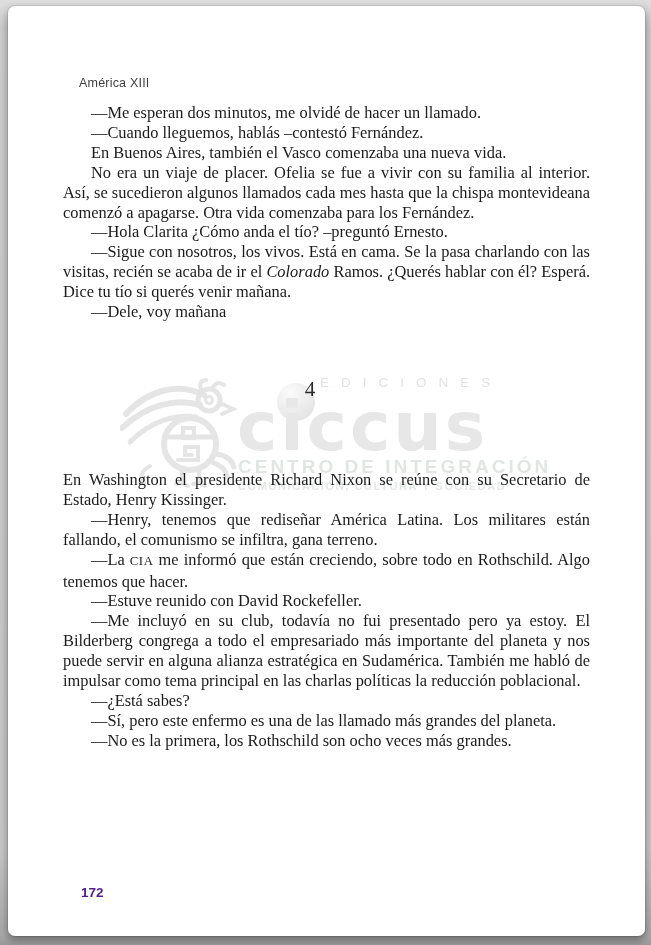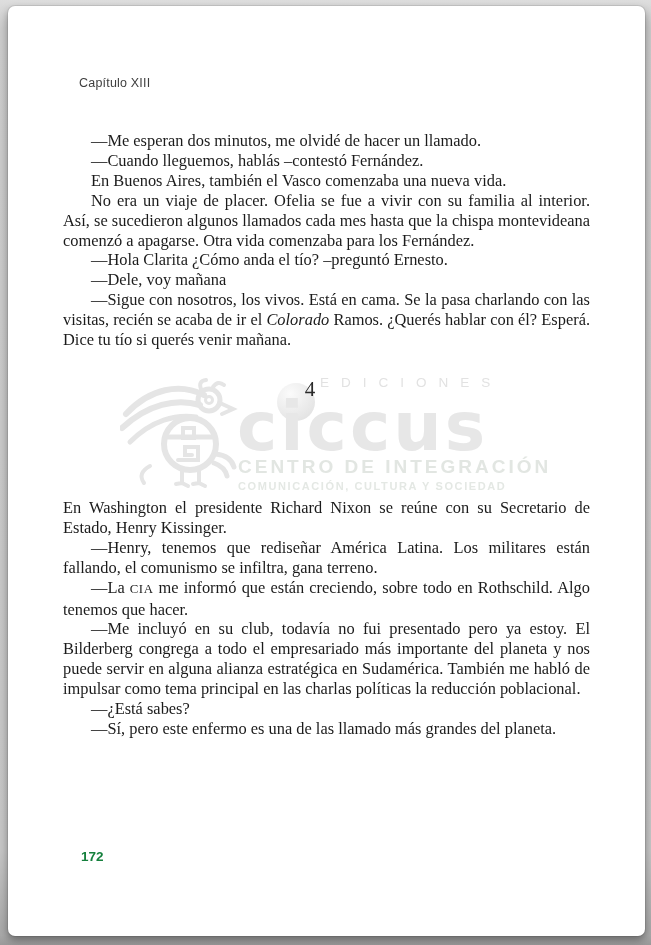--- a/index.html
+++ b/index.html
@@ -58,37 +58,37 @@
     position: absolute; left: 71px; top: 70px;
     font-family: "Liberation Sans", sans-serif;
     font-size: 12.5px; color: #3e3e3e; letter-spacing: 0.2px;
   }
   .text-block {
     position: absolute; left: 55px; width: 527px;
     font-family: "Liberation Serif", serif;
     font-size: 16.4px; line-height: 19.9px;
     color: #1b1b1b;
     text-align: justify;
-    hyphens: auto; margin-top: 28px; -webkit-hyphens: auto;
+    hyphens: auto; -webkit-hyphens: auto;
   }
   .block1 { top: 97px; }
   .block2 { top: 464px; }
   .text-block p { margin: 0; }
   .text-block p.indent { text-indent: 28px; }
   .smallcaps { font-size: 0.78em; letter-spacing: 0.5px; }
   .section-number {
     position: absolute; left: 55px; top: 371px; width: 494px;
     text-align: center;
     font-family: "Liberation Serif", serif;
     font-size: 21px; color: #2a2a2a;
   }
   .folio {
-    position: absolute; left: 73px; top: 843px;
+    position: absolute; left: 73px; top: 879px;
     font-family: "Liberation Sans", sans-serif;
-    font-weight: bold; font-size: 13.5px; color: #15803d;
+    font-weight: bold; font-size: 13.5px; color: #4c1d95;
   }
 </style>
 </head>
 <body>
 
 <div class="stage">
   <div class="page">
 
     <div class="watermark">
       <svg class="wm-bird" viewBox="0 0 122 116" fill="none" stroke="#e5e5e5" stroke-linecap="round">
@@ -116,39 +116,41 @@
 
         <path d="M30,88 q-13,7 -6,17" stroke-width="4"></path>
       </svg>
       <div class="wm-ball"></div>
       <div class="wm-ediciones">EDICIONES</div>
       <div class="wm-brand">ciccus</div>
       <div class="wm-line1">CENTRO DE INTEGRACIÓN</div>
       <div class="wm-line2">COMUNICACIÓN, CULTURA Y SOCIEDAD</div>
     </div>
 
-    <div class="running-header">Capítulo XIII</div>
+    <div class="running-header">América XIII</div>
 
     <div class="text-block block1">
       <p class="indent">—Me esperan dos minutos, me olvidé de hacer un llamado.</p>
       <p class="indent">—Cuando lleguemos, hablás –contestó Fernández.</p>
       <p class="indent">En Buenos Aires, también el Vasco comenzaba una nueva vida.</p>
       <p class="indent">No era un viaje de placer. Ofelia se fue a vivir con su familia al interior. Así, se sucedieron algunos llamados cada mes hasta que la chispa montevideana comenzó a apagarse. Otra vida comenzaba para los Fernández.</p>
       <p class="indent">—Hola Clarita ¿Cómo anda el tío? –preguntó Ernesto.</p>
+      <p class="indent"><span>—Sigue con nosotros, los vivos. Está en cama. Se la pasa charlando con las visitas, recién se acaba de ir el </span><i>Colorado</i><span> Ramos. ¿Querés hablar con él? Esperá. Dice tu tío si querés venir mañana.</span></p>
       <p class="indent">—Dele, voy mañana</p>
-      <p class="indent"><span>—Sigue con nosotros, los vivos. Está en cama. Se la pasa charlando con las visitas, recién se acaba de ir el </span><i>Colorado</i><span> Ramos. ¿Querés hablar con él? Esperá. Dice tu tío si querés venir mañana.</span></p>
     </div>
 
     <div class="section-number">4</div>
 
     <div class="text-block block2">
       <p>En Washington el presidente Richard Nixon se reúne con su Secretario de Estado, Henry Kissinger.</p>
       <p class="indent">—Henry, tenemos que rediseñar América Latina. Los militares están fallando, el comunismo se infiltra, gana terreno.</p>
       <p class="indent"><span>—La </span><span class="smallcaps">CIA</span><span> me informó que están creciendo, sobre todo en Rothschild. Algo tenemos que hacer.</span></p>
+      <p class="indent">—Estuve reunido con David Rockefeller.</p>
       <p class="indent">—Me incluyó en su club, todavía no fui presentado pero ya estoy. El Bilderberg congrega a todo el empresariado más importante del planeta y nos puede servir en alguna alianza estratégica en Sudamérica. También me habló de impulsar como tema principal en las charlas políticas la reducción poblacional.</p>
       <p class="indent">—¿Está sabes?</p>
       <p class="indent">—Sí, pero este enfermo es una de las llamado más grandes del planeta.</p>
+      <p class="indent">—No es la primera, los Rothschild son ocho veces más grandes.</p>
     </div>
 
     <div class="folio">172</div>
 
   </div>
 </div>
 
 </body></html>

